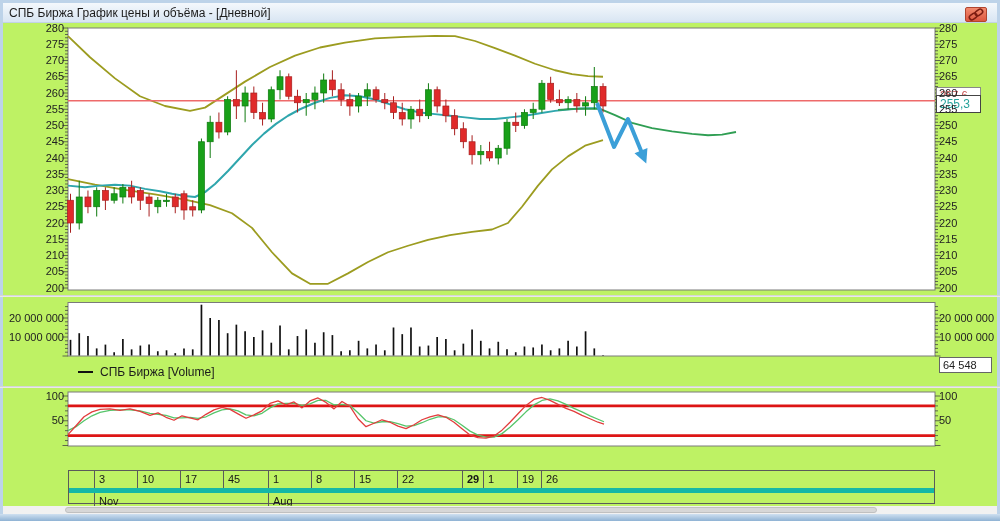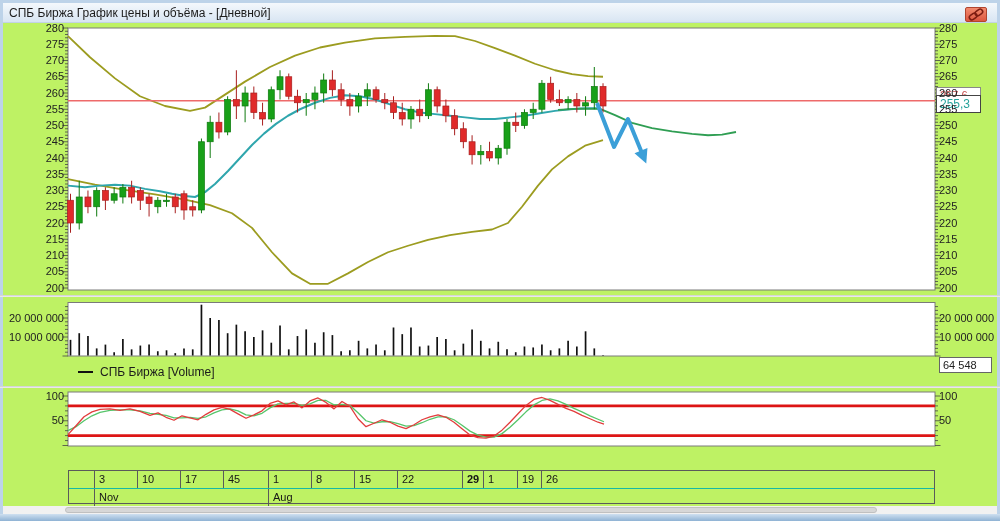--- a/index.html
+++ b/index.html
@@ -25,21 +25,21 @@
   .valbox{position:absolute;background:#fff;border:1px solid #666;font-size:11px;line-height:14px;
           padding:0 2px 0 3px;white-space:nowrap;}
   #red-box{left:936px;top:87px;width:38px;height:14px;color:#c94f4f;border-color:#888;}
   #ma-box{left:936px;top:95px;width:38px;height:16px;color:#26a29b;font-size:12px;line-height:16px;border-color:#444;}
   #lastvol-box{left:939px;top:357px;width:46px;height:14px;color:#222;}
   #datetable{position:absolute;left:68px;top:470px;width:867px;height:34px;border:1px solid #5a5a5a;box-sizing:border-box;}
   .drow{position:absolute;left:0;width:100%;height:17px;}
   .dcell{position:absolute;top:0;height:17px;border-left:1px solid #5a5a5a;box-sizing:border-box;
          font-size:11px;color:#161616;line-height:16px;padding-left:4px;overflow:hidden;}
   .dcell.first{border-left:none;}
-  #drow2{top:17px;border-top:1px solid #14b8a6;box-sizing:border-box;}
+  #drow2{top:17px;border-top:5px solid #14b8a6;box-sizing:border-box;}
   #scroll-track{position:absolute;left:3px;top:506px;width:994px;height:8px;background:#f1f1f1;}
   #scroll-thumb{position:absolute;left:62px;top:1px;width:812px;height:6px;background:#d7d7d7;
                 border:1px solid #c0c0c0;border-radius:3px;box-sizing:border-box;}
 </style>
 </head>
 <body>
 
 <div id="win">
   <div class="edge" id="edge-top"></div>
   <div class="edge" id="edge-left"></div>

